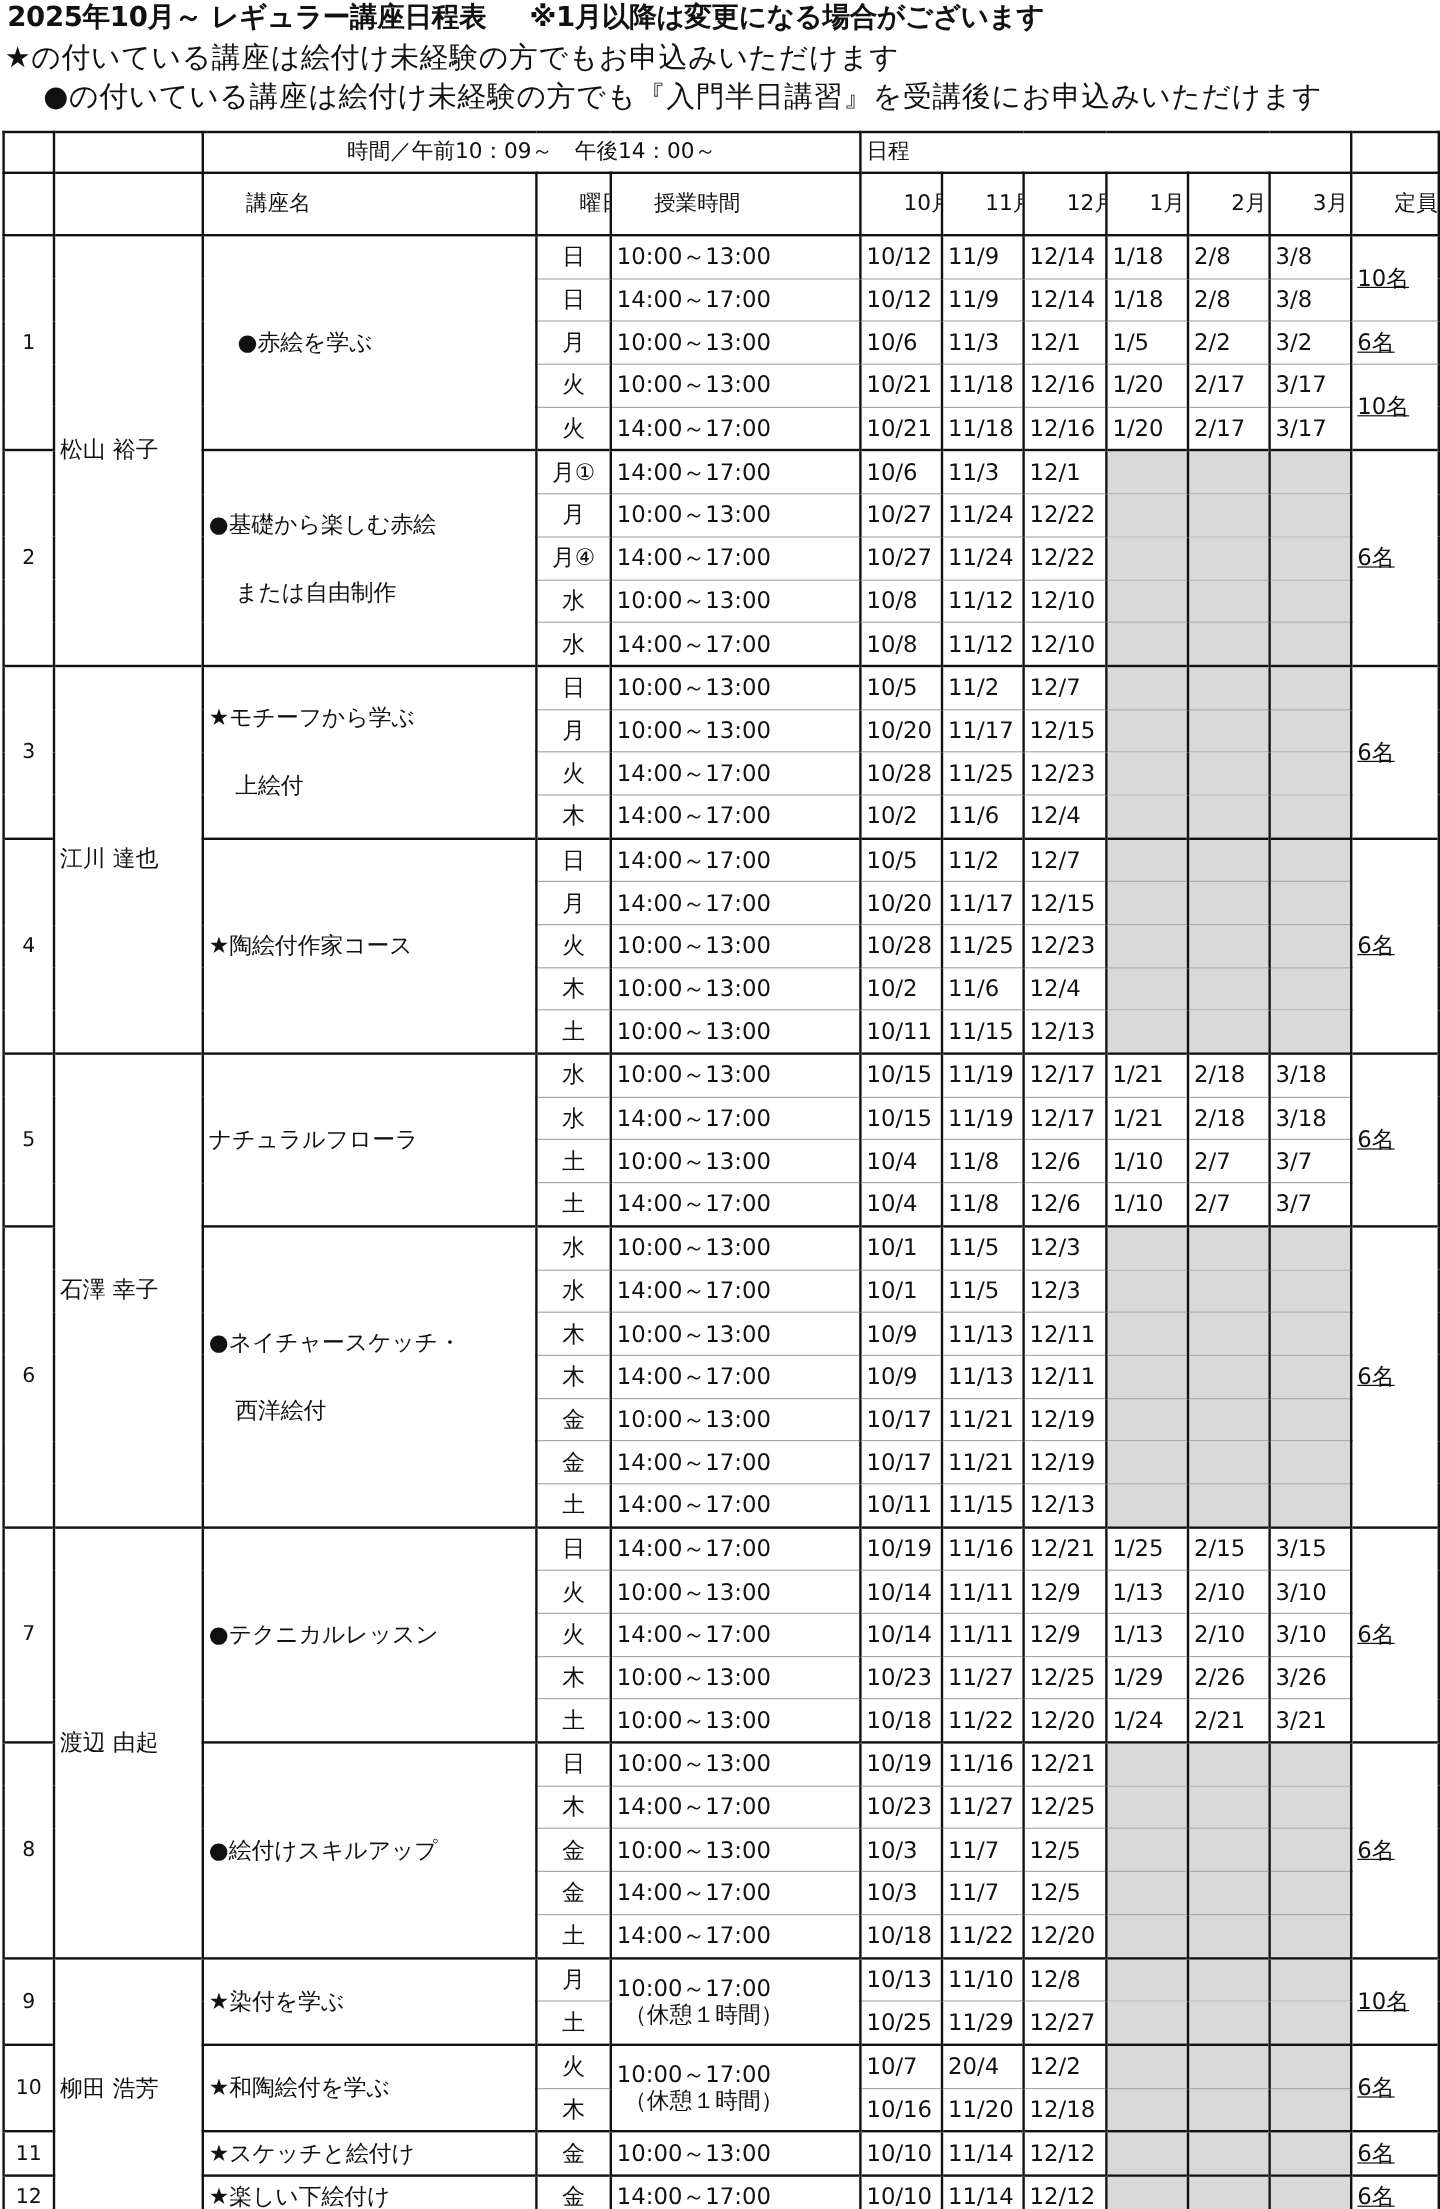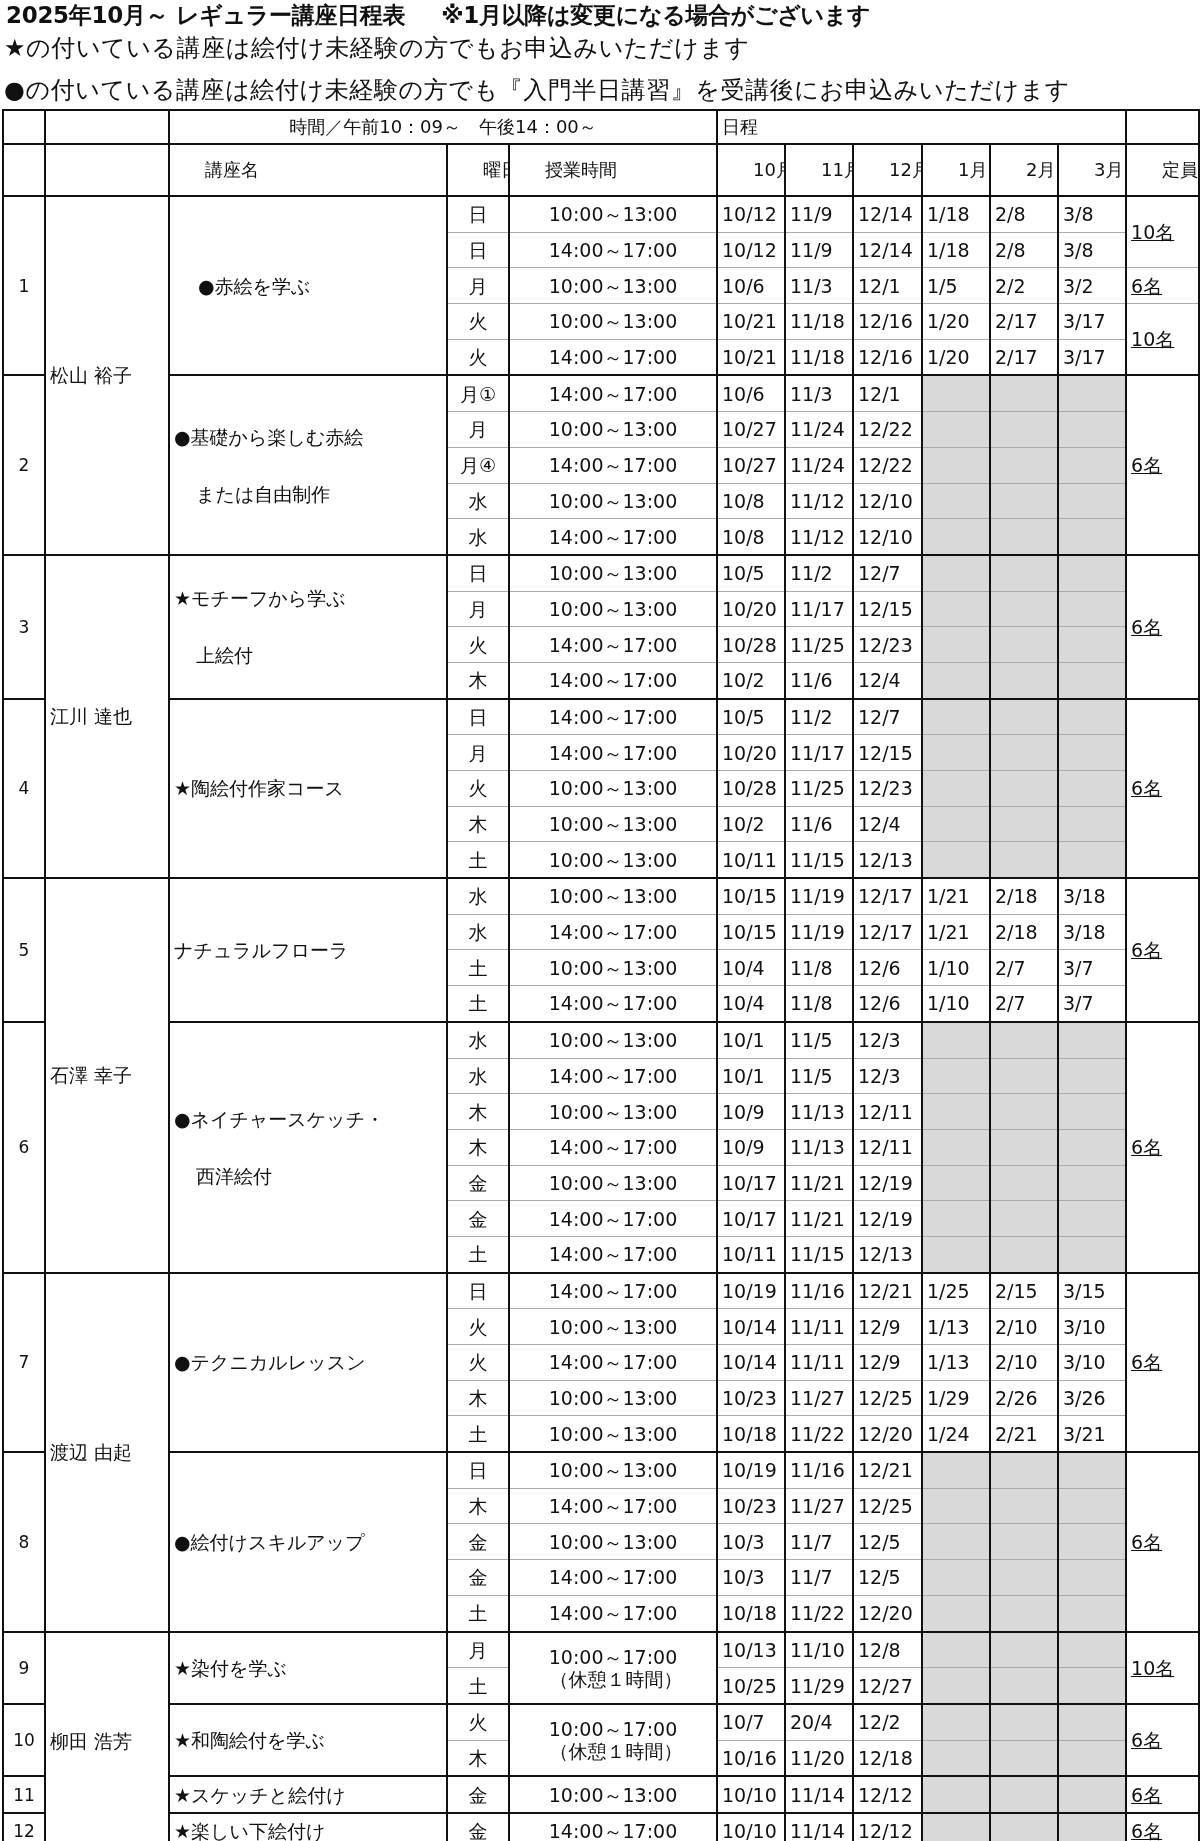--- a/index.html
+++ b/index.html
@@ -3,36 +3,36 @@
 <meta charset="utf-8">
 <style>
   html, body { margin: 0; padding: 0; background: #ffffff; }
   body { width: 1200px; height: 1841px; position: relative; overflow: hidden;
          font-family: "DejaVu Sans", "Liberation Sans", sans-serif; color: #111; }
   .title { position: absolute; left: 6px; top: 0px; font-size: 23px; font-weight: bold;
            line-height: 30px; white-space: nowrap; letter-spacing: -0.3px; }
   .title .note { margin-left: 36px; }
   .line { position: absolute; left: 4px; font-size: 24px; line-height: 28px; white-space: nowrap; letter-spacing: 0.6px; }
   .line1 { top: 34px; }
-  .line2 { top: 76px; }
+  .line2 { top: 66px; margin-left: 32px; }
   table.sched { position: absolute; left: 2px; top: 109px; border-collapse: collapse;
                 table-layout: fixed; width: 1196px; font-size: 19px; }
   table.sched td { border-left: 2px solid #111; border-right: 2px solid #111;
                    border-top: 1px solid #aaa; border-bottom: 1px solid #aaa;
                    padding: 0 4px; height: 34.7px; white-space: nowrap; overflow: hidden;
                    vertical-align: middle; line-height: 22px; }
   table.sched tr.hdr1 td { height: 32px; border-top: 2px solid #111; border-bottom: 2px solid #111; font-size: 18px; }
   table.sched tr.hdr2 td { height: 50px; border-bottom: 2px solid #111; font-size: 18px; padding-left: 35px; }
   table.sched tr.grp-start td { border-top: 2px solid #111; }
   table.sched tr.last td { border-bottom: 2px solid #111; }
   td.c-num { text-align: center; font-size: 17px; }
   td.c-teacher { text-align: left; padding-left: 5px; }
   td.c-course { text-align: left; padding-left: 2px; line-height: 36px; }
   td.c-day { text-align: center; padding: 0; }
-  td.c-time { text-align: center; padding-left: 3px; }
+  td.c-time { text-align: left; padding-left: 3px; }
   td.c-date { text-align: left; padding-left: 3px; }
   td.c-gray { background: #d9d9d9; }
   td.c-cap { text-align: left; padding-left: 4px; text-decoration: underline; }
   td.hc { text-align: right; }
   td.h-time { text-align: center; padding-left: 70px; }
   td.merged-time { line-height: 35px; }
   .course-line2 { display: block; padding-left: 22px; margin-top: 35px; }
 </style>
 </head>
 <body>

